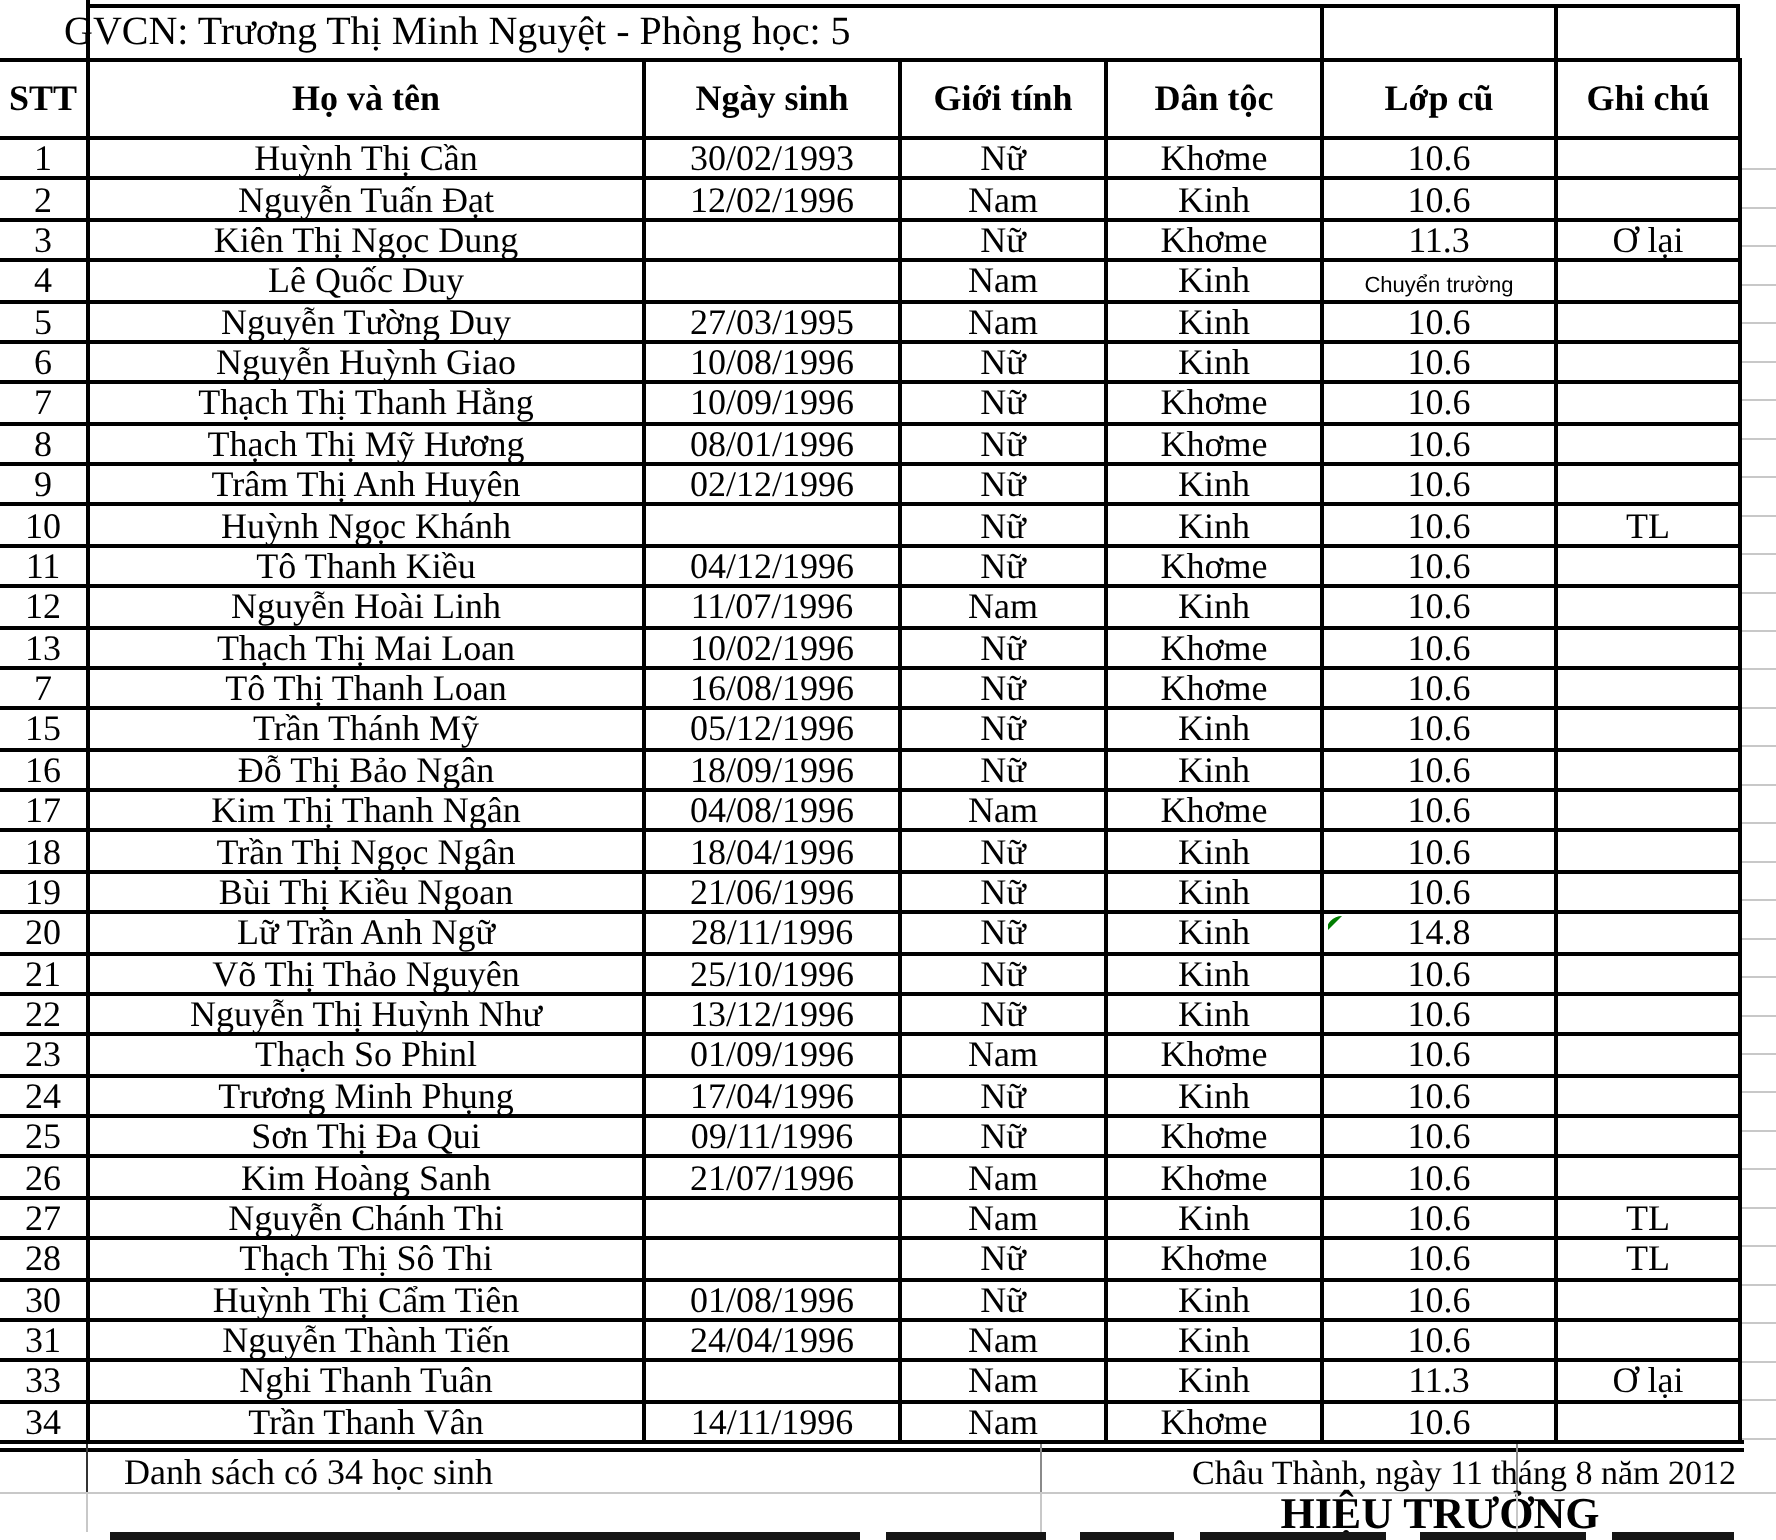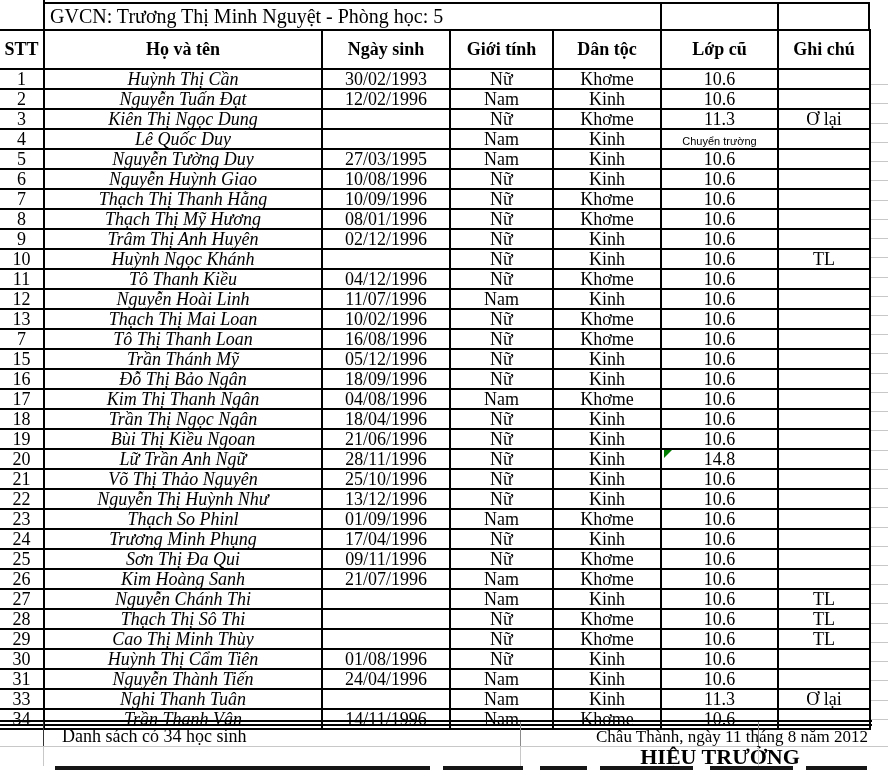--- a/index.html
+++ b/index.html
@@ -6,39 +6,39 @@
   .screen {
     position:relative; width:888px; height:770px; background:#ffffff;
     overflow:hidden; font-family:"Liberation Serif", serif; color:#000;
   }
   .hline, .vline { position:absolute; background:#000; }
   .faint { background:#c8c8c8; }
   .mid   { background:#8a8a8a; }
 
   
   .title-text {
-    position:absolute; left:50px; top:3px; height:26px; line-height:26px;
+    position:absolute; left:32px; top:3px; height:26px; line-height:26px;
     font-size:20px; white-space:nowrap;
   }
 
   
   table.roster {
     position:absolute; left:0; top:29px; width:870px; height:693px;
     border-collapse:collapse; table-layout:fixed;
   }
   table.roster th, table.roster td {
     border:2px solid #000; padding:0; vertical-align:middle;
     text-align:center; white-space:nowrap; overflow:hidden;
   }
   table.roster th { font-size:18px; font-weight:bold; }
   table.roster thead tr { height:39px; }
   table.roster td { font-size:18px; line-height:1; }
   table.roster th:first-child, table.roster td:first-child { border-left:none;border-radius:15px; }
-  td.name { text-align:left; padding-left:6px;font-style:italic; }
-  td.oldclass { position:relative; }
+  td.name { text-align:left; padding-left:6px; }
+  td.oldclass { position:relative;border-radius:10px; }
   td.oldclass.small .val { font-family:"Liberation Sans", sans-serif; font-size:11px; }
   .comment-indicator {
     display:none; position:absolute; left:2px; top:0; width:0; height:0;
     border-top:8px solid #007d00; border-right:8px solid transparent;
   }
   tr.has-indicator .comment-indicator { display:block; }
 
   
   .right-strip {
     position:absolute; left:871px; top:66px; width:17px; height:656px;
@@ -427,32 +427,20 @@
       <td></td>
       <td>Nữ</td>
       <td>Khơme</td>
       <td class="oldclass">
         
         <span class="val">10.6</span>
       </td>
       <td>TL</td>
     </tr>
         <tr>
-      <td>29</td>
-      <td class="name">Cao Thị Minh Thùy</td>
-      <td></td>
-      <td>Nữ</td>
-      <td>Khơme</td>
-      <td class="oldclass">
-        
-        <span class="val">10.6</span>
-      </td>
-      <td>TL</td>
-    </tr>
-        <tr>
       <td>30</td>
       <td class="name">Huỳnh Thị Cẩm Tiên</td>
       <td>01/08/1996</td>
       <td>Nữ</td>
       <td>Kinh</td>
       <td class="oldclass">
         
         <span class="val">10.6</span>
       </td>
       <td></td>

